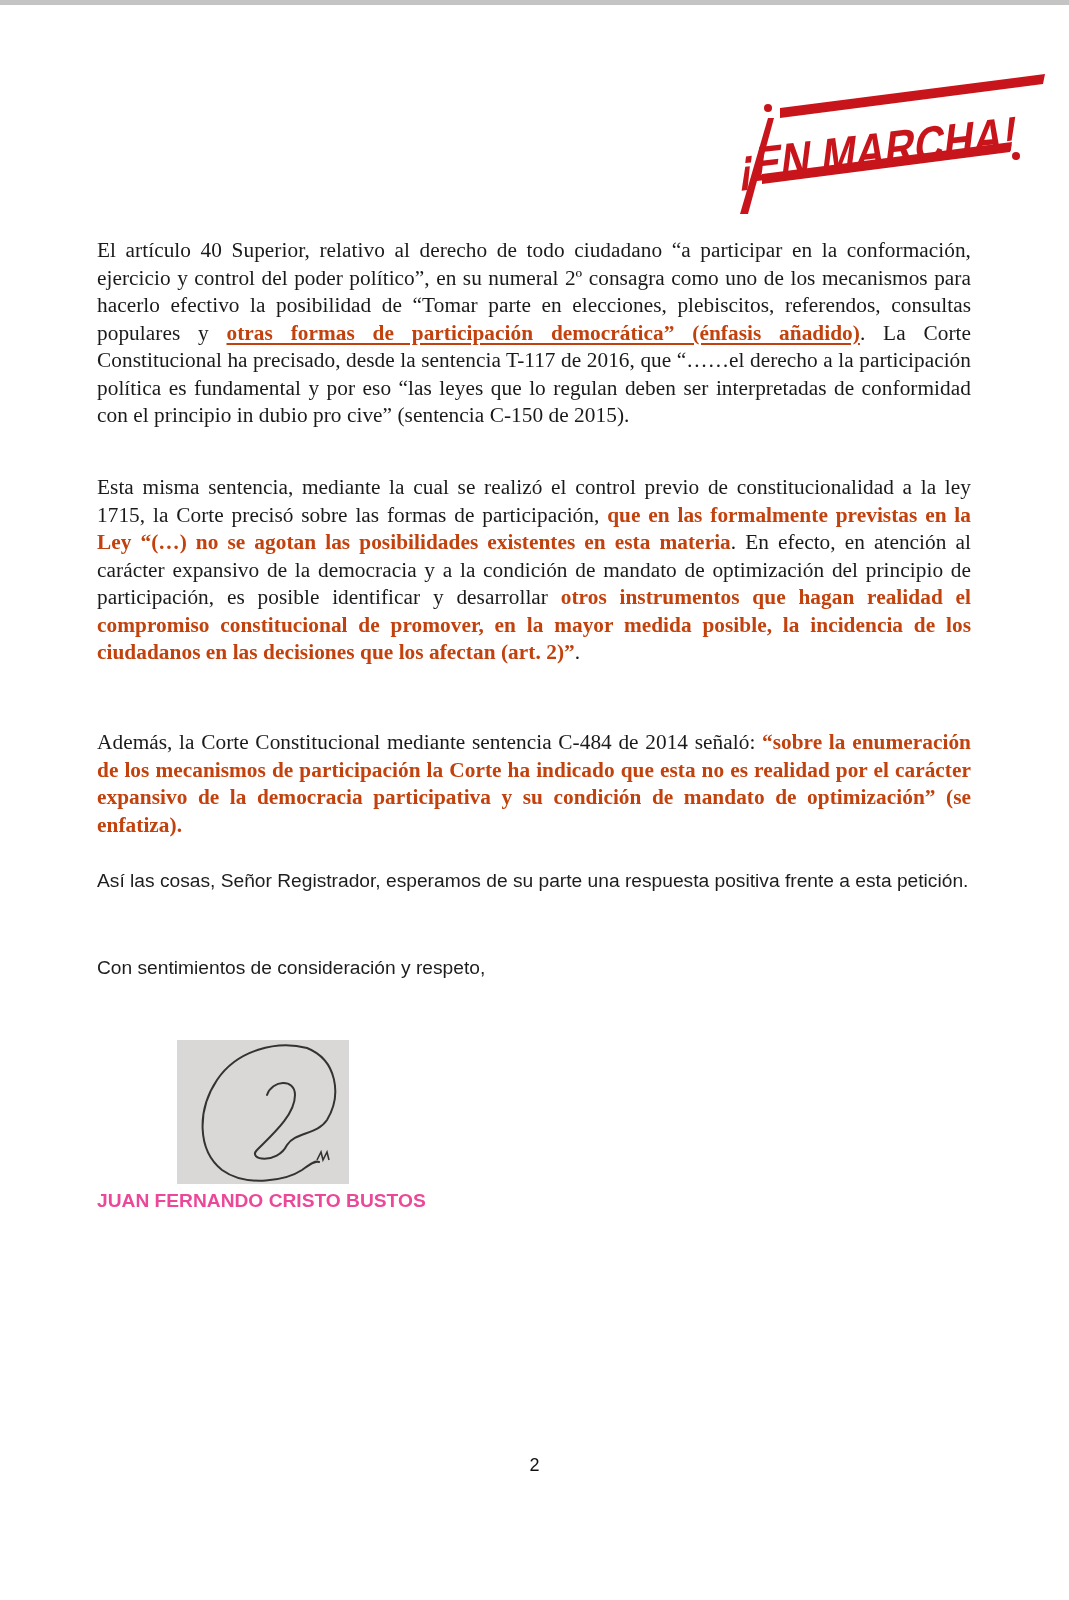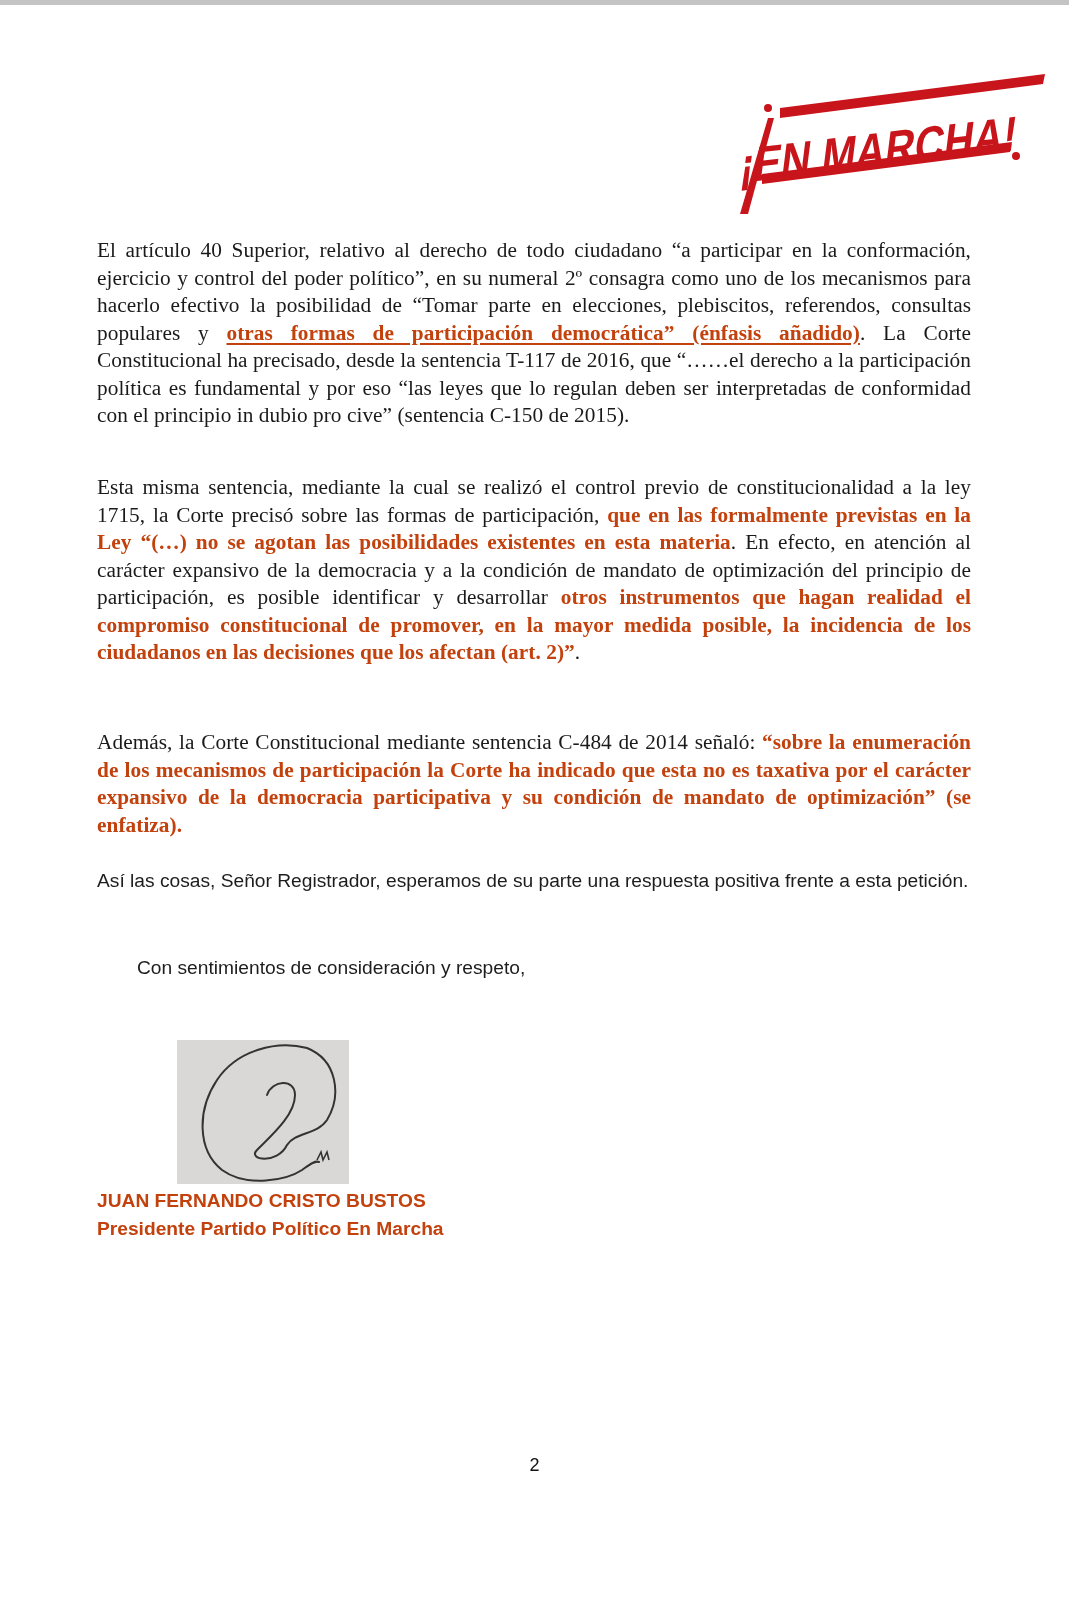--- a/index.html
+++ b/index.html
@@ -14,24 +14,24 @@
   .p1 { top: 237px; }
   .p2 { top: 474px; }
   .p3 { top: 729px; }
   .body-text b { font-weight: bold; color: #c2410c; }
   .body-text u { text-decoration: underline; text-decoration-thickness: 2px; text-underline-offset: 3px; }
   .sans {
     position: absolute; left: 97px; width: 880px;
     font-family: "Liberation Sans", sans-serif; font-size: 19.2px; line-height: 28.5px; color: #1d1d1d;
   }
   .p4 { top: 867px; }
-  .p5 { top: 954px; margin-left: 40px; }
+  .p5 { top: 954px; }
   .sig { position: absolute; left: 177px; top: 1040px; width: 172px; height: 144px; background: #d9d8d6; }
   .signer { position: absolute; left: 97px; top: 1187px; font-family: "Liberation Sans", sans-serif;
-            font-size: 19.2px; line-height: 28px; color: #c2410c; font-weight: bold; }
+            font-size: 19.2px; line-height: 28px; color: #ec4899; font-weight: bold; }
   .pagenum { position: absolute; left: 0; width: 1069px; top: 1455px; text-align: center;
              font-family: "Liberation Sans", sans-serif; font-size: 18px; color: #111; }
 </style>
 </head>
 <body>
 
 <div class="topbar"></div>
 
 <svg class="logo" viewBox="0 0 310 150">
   <g fill="#c8151b">
@@ -46,30 +46,29 @@
 
 <div class="body-text p1">
   <span>El artículo 40 Superior, relativo al derecho de todo ciudadano “a participar en la conformación, ejercicio y control del poder político”, en su numeral 2º consagra como uno de los mecanismos para hacerlo efectivo la posibilidad de “Tomar parte en elecciones, plebiscitos, referendos, consultas populares y </span><b><u>otras formas de participación democrática” (énfasis añadido)</u></b><span>. La Corte Constitucional ha precisado, desde la sentencia T-117 de 2016, que “……el derecho a la participación política es fundamental y por eso “las leyes que lo regulan deben ser interpretadas de conformidad con el principio in dubio pro cive” (sentencia C-150 de 2015).</span>
 </div>
 
 <div class="body-text p2">
   <span>Esta misma sentencia, mediante la cual se realizó el control previo de constitucionalidad a la ley 1715, la Corte precisó sobre las formas de participación, </span><b>que en las formalmente previstas en la Ley “(…) no se agotan las posibilidades existentes en esta materia</b><span>. En efecto, en atención al carácter expansivo de la democracia y a la condición de mandato de optimización del principio de participación, es posible identificar y desarrollar </span><b>otros instrumentos que hagan realidad el compromiso constitucional de promover, en la mayor medida posible, la incidencia de los ciudadanos en las decisiones que los afectan (art. 2)”</b><span>.</span>
 </div>
 
 <div class="body-text p3">
-  <span>Además, la Corte Constitucional mediante sentencia C-484 de 2014 señaló: </span><b>“sobre la enumeración de los mecanismos de participación la Corte ha indicado que esta no es taxativa por el carácter expansivo de la democracia participativa y su condición de mandato de optimización” (se enfatiza).</b>
+  <span>Además, la Corte Constitucional mediante sentencia C-484 de 2014 señaló: </span><b>“sobre la enumeración de los mecanismos de participación la Corte ha indicado que esta no es realidad por el carácter expansivo de la democracia participativa y su condición de mandato de optimización” (se enfatiza).</b>
 </div>
 
 <div class="sans p4">Así las cosas, Señor Registrador, esperamos de su parte una respuesta positiva frente a esta petición.</div>
 <div class="sans p5">Con sentimientos de consideración y respeto,</div>
 
 <svg class="sig" viewBox="0 0 172 144">
   <rect width="172" height="144" fill="#d9d8d6"></rect>
   <path d="M90,55 C95,40 118,38 118,55 C118,75 95,95 80,110 C70,120 100,125 110,105 C118,92 140,95 150,80 C165,55 160,20 130,8 C100,0 60,10 40,40 C20,70 20,110 45,130 C70,148 110,140 125,130 C132,125 138,120 142,122" fill="none" stroke="#333" stroke-width="2" stroke-linecap="round"></path>
   <path d="M140,120 L144,112 L146,120 L150,112 L152,120" fill="none" stroke="#333" stroke-width="1.6"></path>
 </svg>
 
 <div class="signer">
   <div>JUAN FERNANDO CRISTO BUSTOS</div>
-  <div>Presidente Partido Político En Marcha</div>
 </div>
 
 <div class="pagenum">2</div>
 
 </body></html>

